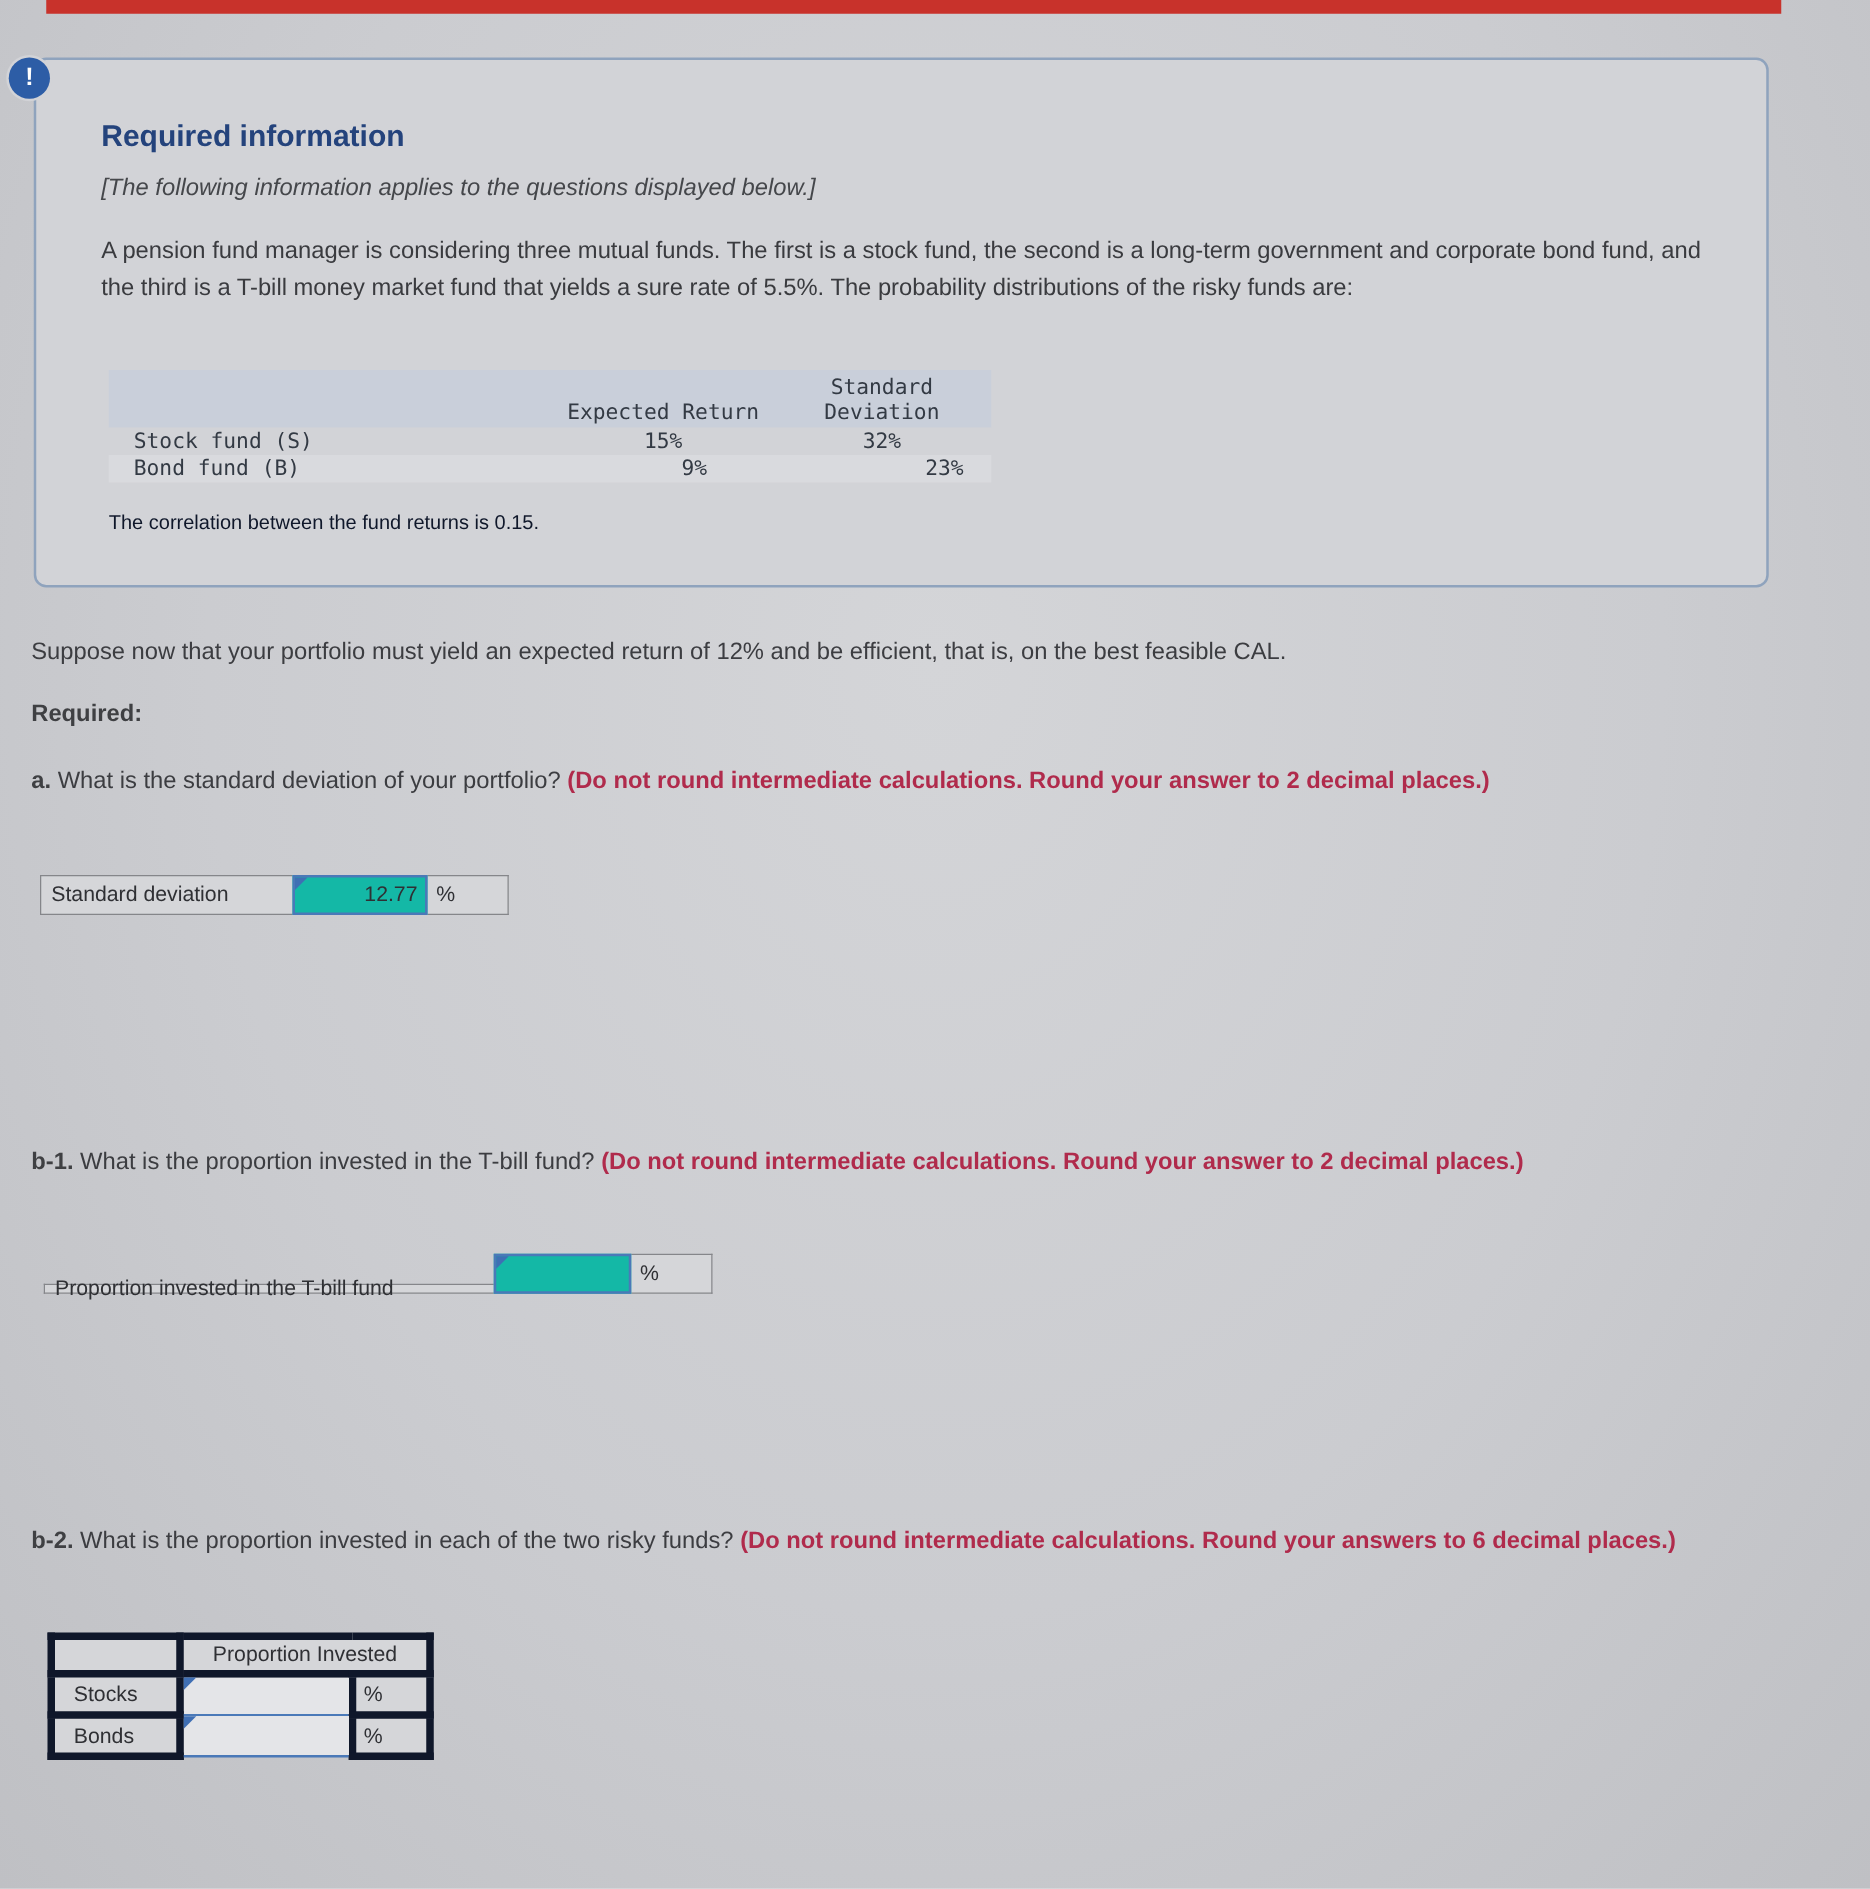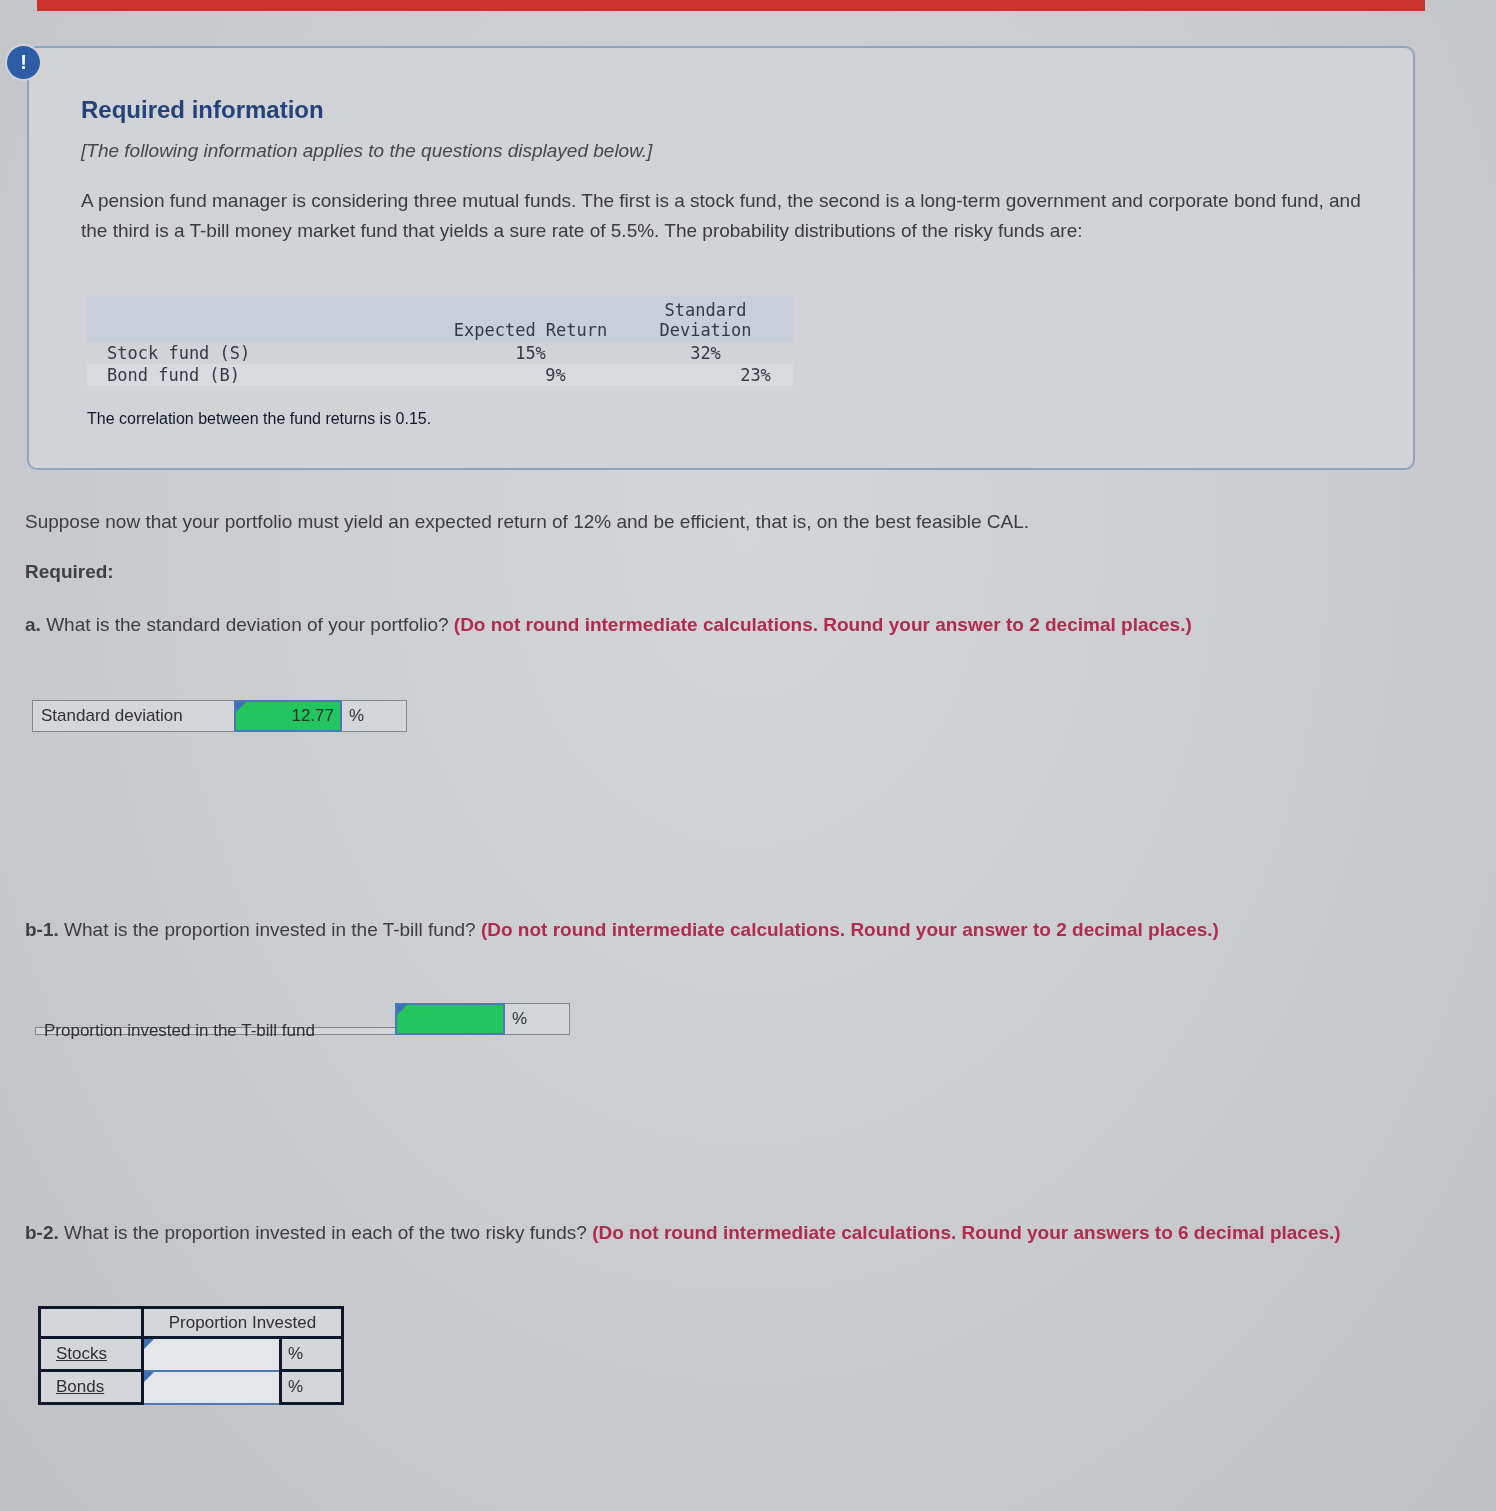--- a/index.html
+++ b/index.html
@@ -79,45 +79,45 @@
   .answer-row { position: absolute; display: flex; align-items: stretch; height: 32px; font-size: 17px; }
   .row-a  { left: 32px; top: 700px; }
   .row-b1 { left: 35px; top: 1003px; }
   .ans-label {
     background: #d5d6d9; border: 1px solid #85868a; border-right: none;
     display: flex; align-items: center; padding: 0 8px; color: #2f3034;
   }
   .row-a .ans-label { width: 202px; }
   .row-b1 .ans-label { width: 360px; margin-top: 24px; }
   .ans-input {
-    position: relative; border: 2px solid #4a79b8; background: #22c55e;
+    position: relative; border: 2px solid #4a79b8; background: #14b8a6;
     display: flex; align-items: flex-start;
   }
   .row-a .ans-input { width: 108px; }
   .row-b1 .ans-input { width: 110px; }
   .ans-input input {
     border: none; background: transparent; width: 100%; height: 100%;
     text-align: right; padding-right: 6px; font-size: 17px; color: #2f3034;
     font-family: "Liberation Sans", sans-serif; outline: none;
   }
   .marker {
     position: absolute; top: 0; left: 0; width: 0; height: 0;
     border-top: 10px solid #3f6fb4; border-right: 10px solid transparent;
   }
   .ans-suffix {
     background: #d5d6d9; border: 1px solid #85868a; border-left: none;
     display: flex; align-items: center; padding: 0 7px; width: 65px; color: #2f3034;
   }
 
   
   .b2-table { position: absolute; left: 38px; top: 1306px; border-collapse: collapse; font-size: 17px; color: #2f3034; }
-  .b2-table td { border: 3px solid #0f172a; background: #d5d6d9; }
+  .b2-table td { border: 6px solid #0f172a; background: #d5d6d9; }
   .b2-corner { width: 103px; height: 30px; }
   .b2-head { width: 200px; height: 30px; text-align: center; }
-  .b2-label { width: 103px; height: 33px; padding-left: 15px; text-decoration: underline; }
+  .b2-label { width: 103px; height: 33px; padding-left: 15px; }
   .b2-input-cell {
     width: 138px; height: 33px; position: relative;
     border: 2px solid #4a79b8 !important; background: #e4e5e8 !important; padding: 0;
   }
   .b2-input-cell input {
     border: none; background: transparent; width: 100%; height: 100%;
     text-align: right; padding-right: 6px; font-size: 17px; color: #2f3034;
     font-family: "Liberation Sans", sans-serif; outline: none;
   }
   .b2-suffix { width: 62px; padding-left: 6px; }

